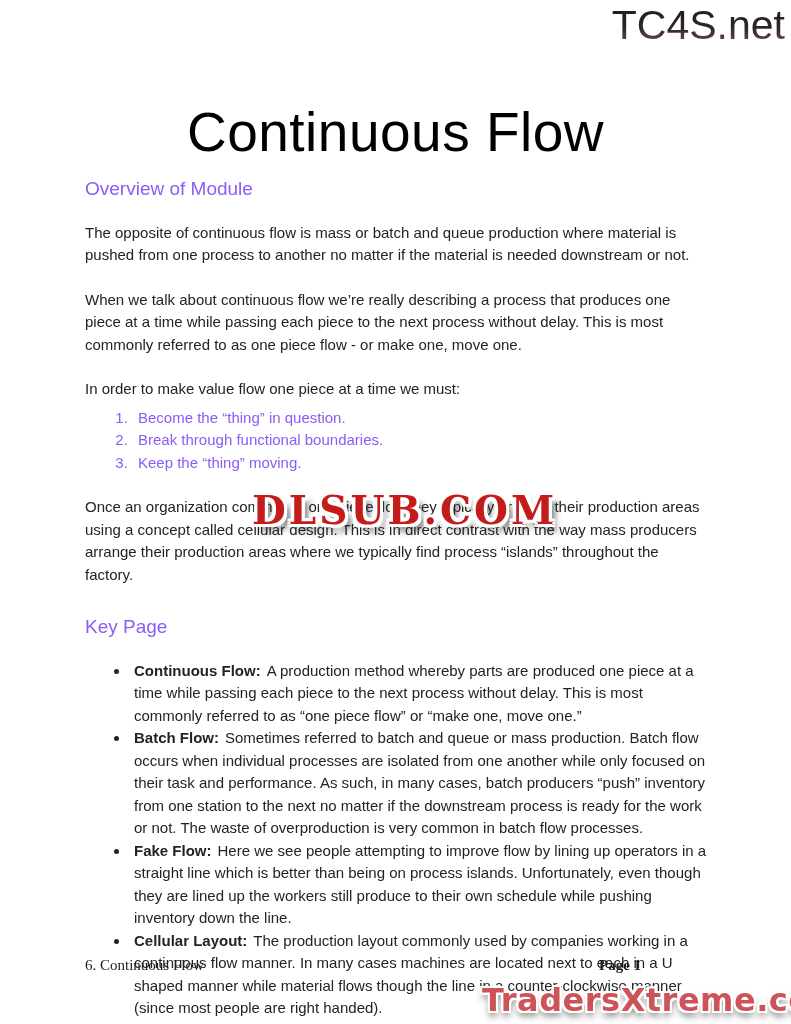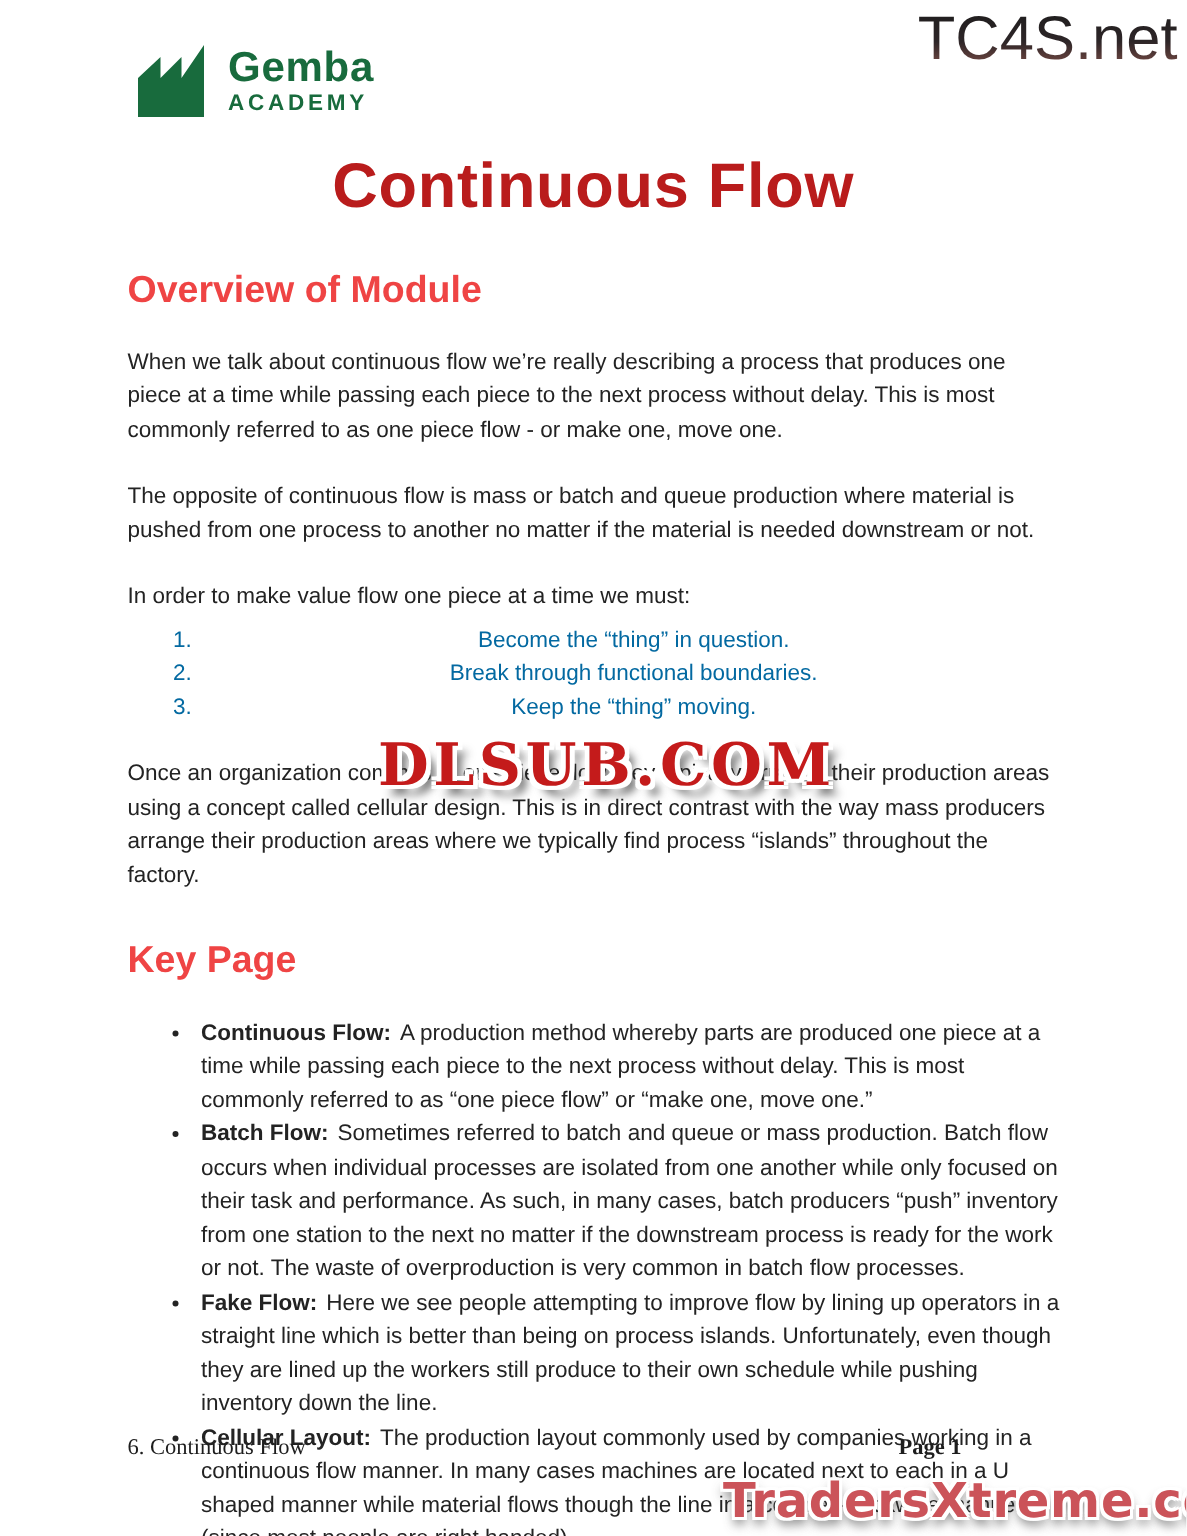--- a/index.html
+++ b/index.html
@@ -80,46 +80,45 @@
       0 5px 7px rgba(70,70,70,0.8);
     white-space: nowrap;
   }
   
   .doc-title {
     position: absolute;
     top: 100px;
     left: 0;
     width: 100%;
     text-align: center;
-    font-size: 42px;
-    font-weight: 700;
-    color: #b91c1c;
+    font-size: 55px;
+    font-weight: 400;
+    color: #000000;
     letter-spacing: 0.5px;
   }
   .content {
     position: absolute;
     left: 85px;
     top: 175px;
     width: 622px;
     font-size: 15px;
     line-height: 1.5;
   }
   h2.section-heading {
-    font-size: 25px;
-    font-weight: 700;
-    color: #ef4444;
+    font-size: 19px;
+    font-weight: 400;
+    color: #8b5cf6;
     margin-bottom: 18px;
   }
   .content p { margin-bottom: 22px; color: #232323; }
   .content p.tight { margin-bottom: 6px; }
   ol.steps {
     margin: 0 0 22px 27px;
     padding-left: 20px;
-    color: #0369a1;
-    text-align: center;
+    color: #8b5cf6;
   }
   ol.steps li { padding-left: 6px; }
   .keyterms-heading { margin-top: 27px; }
   ul.terms {
     margin-left: 27px;
     padding-left: 18px;
     color: #232323;
   }
   ul.terms li { padding-left: 4px; }
   .term { font-weight: 700; margin-right: 6px; }
@@ -132,41 +131,30 @@
     color: #1d1d1d;
   }
   .footer-left { left: 85px; text-align: right; }
   .footer-right { left: 599px; font-weight: bold; }
 </style>
 </head>
 <body>
 
 <div class="page">
 
-  <div class="logo">
-    <span>
-      <svg width="54" height="50" viewBox="0 0 54 50">
-        <polygon points="2,50 2,24 17,10 17,24 31,10 31,24 46,2 46,50" fill="#186b3d"></polygon>
-      </svg>
-    </span>
-    <span class="logo-text">
-      <span class="logo-name">Gemba</span>
-      <span class="logo-sub">ACADEMY</span>
-    </span>
-  </div>
 
   <div class="wm-tc4s">TC4S.net</div>
 
   <div class="doc-title">Continuous Flow</div>
 
   <div class="content">
     <h2 class="section-heading">Overview of Module</h2>
 
+    <p>The opposite of continuous flow is mass or batch and queue production where material is pushed from one process to another no matter if the material is needed downstream or not.</p>
     <p>When we talk about continuous flow we’re really describing a process that produces one piece at a time while passing each piece to the next process without delay.  This is most commonly referred to as one piece flow - or make one, move one.</p>
-    <p>The opposite of continuous flow is mass or batch and queue production where material is pushed from one process to another no matter if the material is needed downstream or not.</p>
     <p class="tight">In order to make value flow one piece at a time we must:</p>
 
     <ol class="steps">
       <li>Become the “thing” in question.</li>
       <li>Break through functional boundaries.</li>
       <li>Keep the “thing” moving.</li>
     </ol>
 
     <p>Once an organization commits to one piece flow they typically arrange their production areas using a concept called cellular design.  This is in direct contrast with the way mass producers arrange their production areas where we typically find process “islands” throughout the factory.</p>
 

